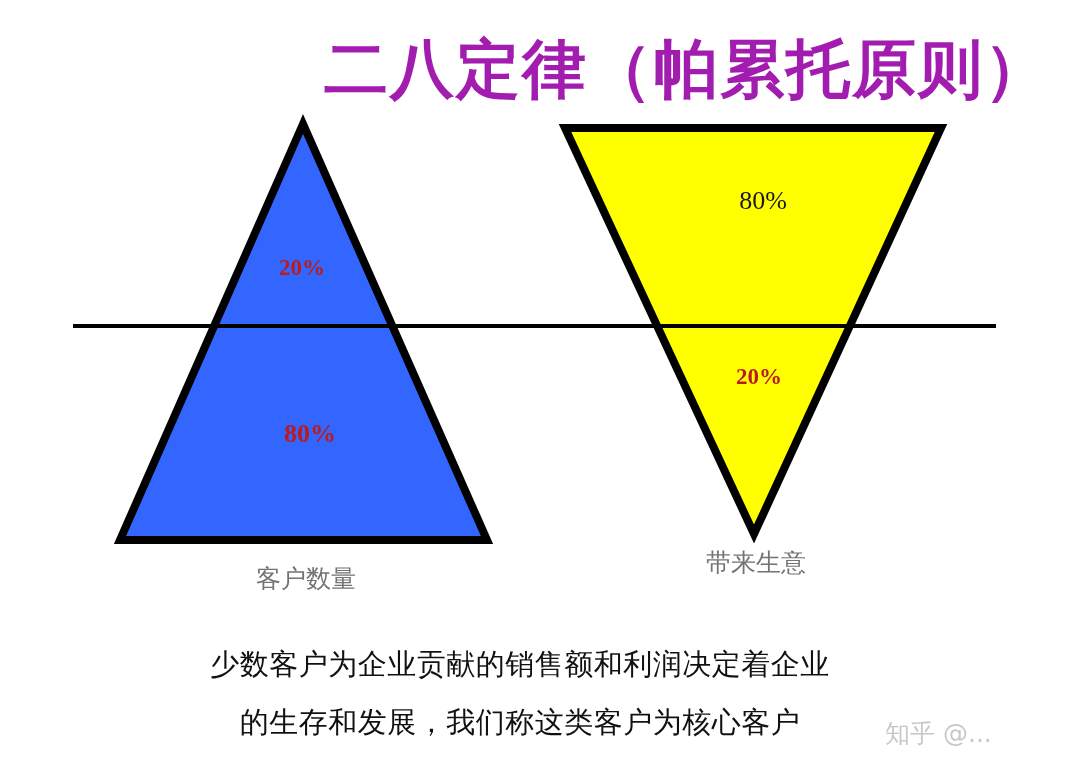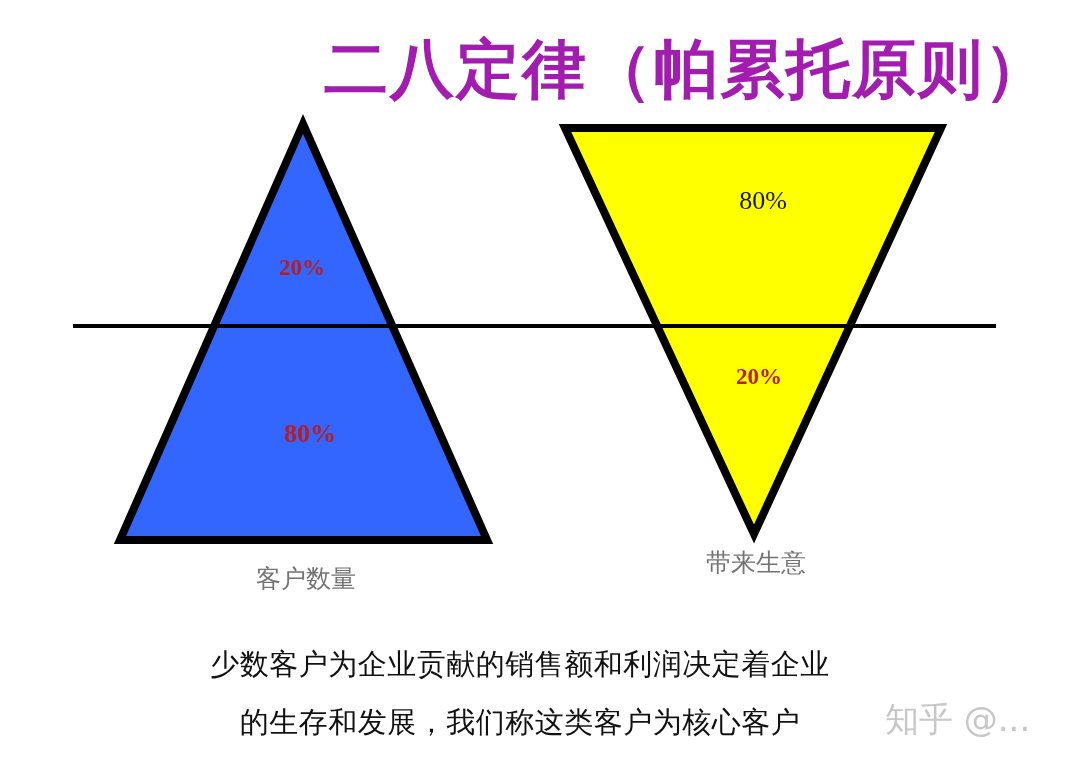--- a/index.html
+++ b/index.html
@@ -61,22 +61,22 @@
       width: 1080px;
       text-align: center;
       font-size: 29px;
       color: #111111;
       white-space: nowrap;
       letter-spacing: 0.5px;
     }
     .watermark {
       position: absolute;
       left: 885px;
-      top: 697px;
-      font-size: 34px;
+      top: 717px;
+      font-size: 25px;
       color: rgba(180,180,180,0.75);
       white-space: nowrap;
       text-shadow: 1px 1px 0 rgba(255,255,255,0.9);
     }
   </style>
 </head>
 <body>
 
 <div class="title">二八定律（帕累托原则）</div>
 

